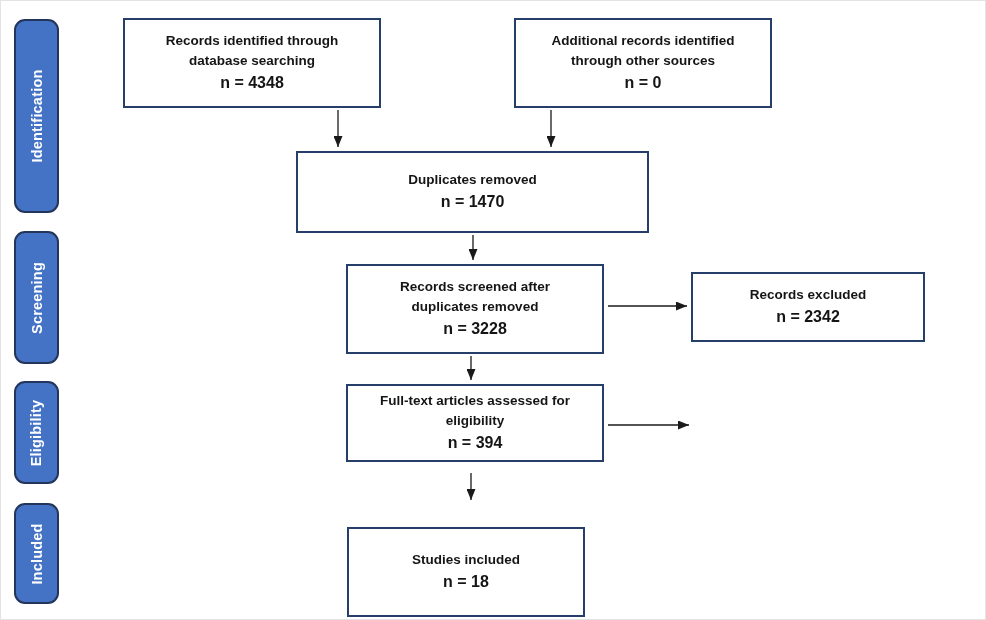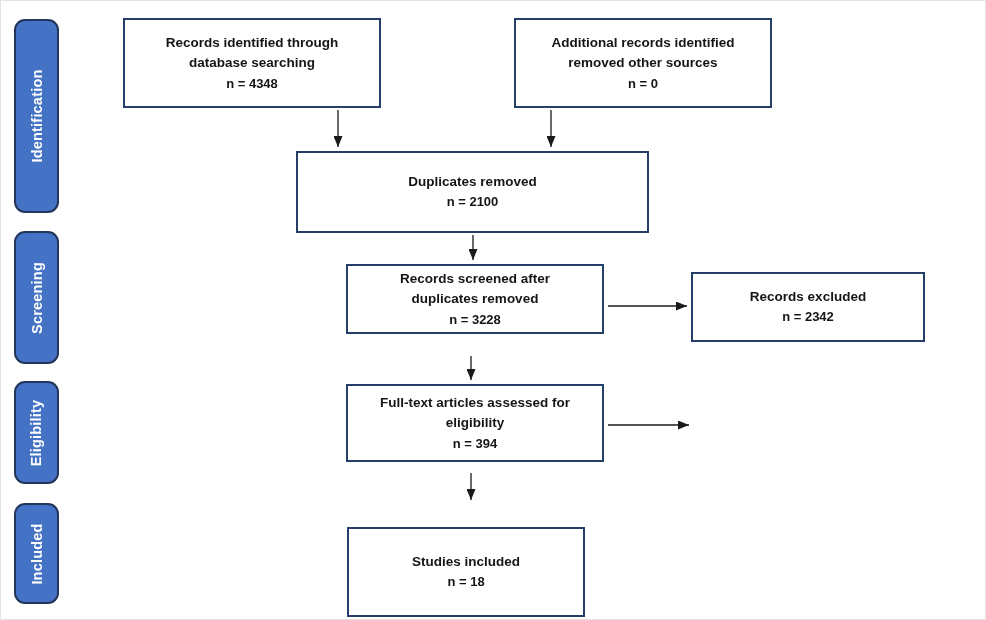--- a/index.html
+++ b/index.html
@@ -48,21 +48,21 @@
   }
   .box .label{
     white-space:pre-line;
     font-weight:700;
     font-size:13.5px;
     line-height:1.5;
     color:var(--text);
   }
   .box .count{
     font-weight:700;
-    font-size:13px;
+    font-size:16px;
     line-height:1.5;
     color:var(--text);
   }
 </style>
 </head>
 <body>
 
 <div class="canvas">
 
   <svg class="arrows" width="986" height="620" viewBox="0 0 986 620" aria-hidden="true">
@@ -94,30 +94,30 @@
   </div>
 
   <div class="box" style="left:122px;top:17px;width:258px;height:90px">
     <div class="label">Records identified through
 database searching</div>
     <div class="count">n = 4348</div>
   </div>
 
   <div class="box" style="left:513px;top:17px;width:258px;height:90px">
     <div class="label">Additional records identified
-removed other sources</div>
+through other sources</div>
     <div class="count">n = 0</div>
   </div>
 
   <div class="box" style="left:295px;top:150px;width:353px;height:82px">
     <div class="label">Duplicates removed</div>
-    <div class="count">n = 2100</div>
+    <div class="count">n = 1470</div>
   </div>
 
-  <div class="box" style="left:345px;top:263px;width:258px;height:70px">
+  <div class="box" style="left:345px;top:263px;width:258px;height:90px">
     <div class="label">Records screened after
 duplicates removed</div>
     <div class="count">n = 3228</div>
   </div>
 
   <div class="box" style="left:690px;top:271px;width:234px;height:70px">
     <div class="label">Records excluded</div>
     <div class="count">n = 2342</div>
   </div>
 

